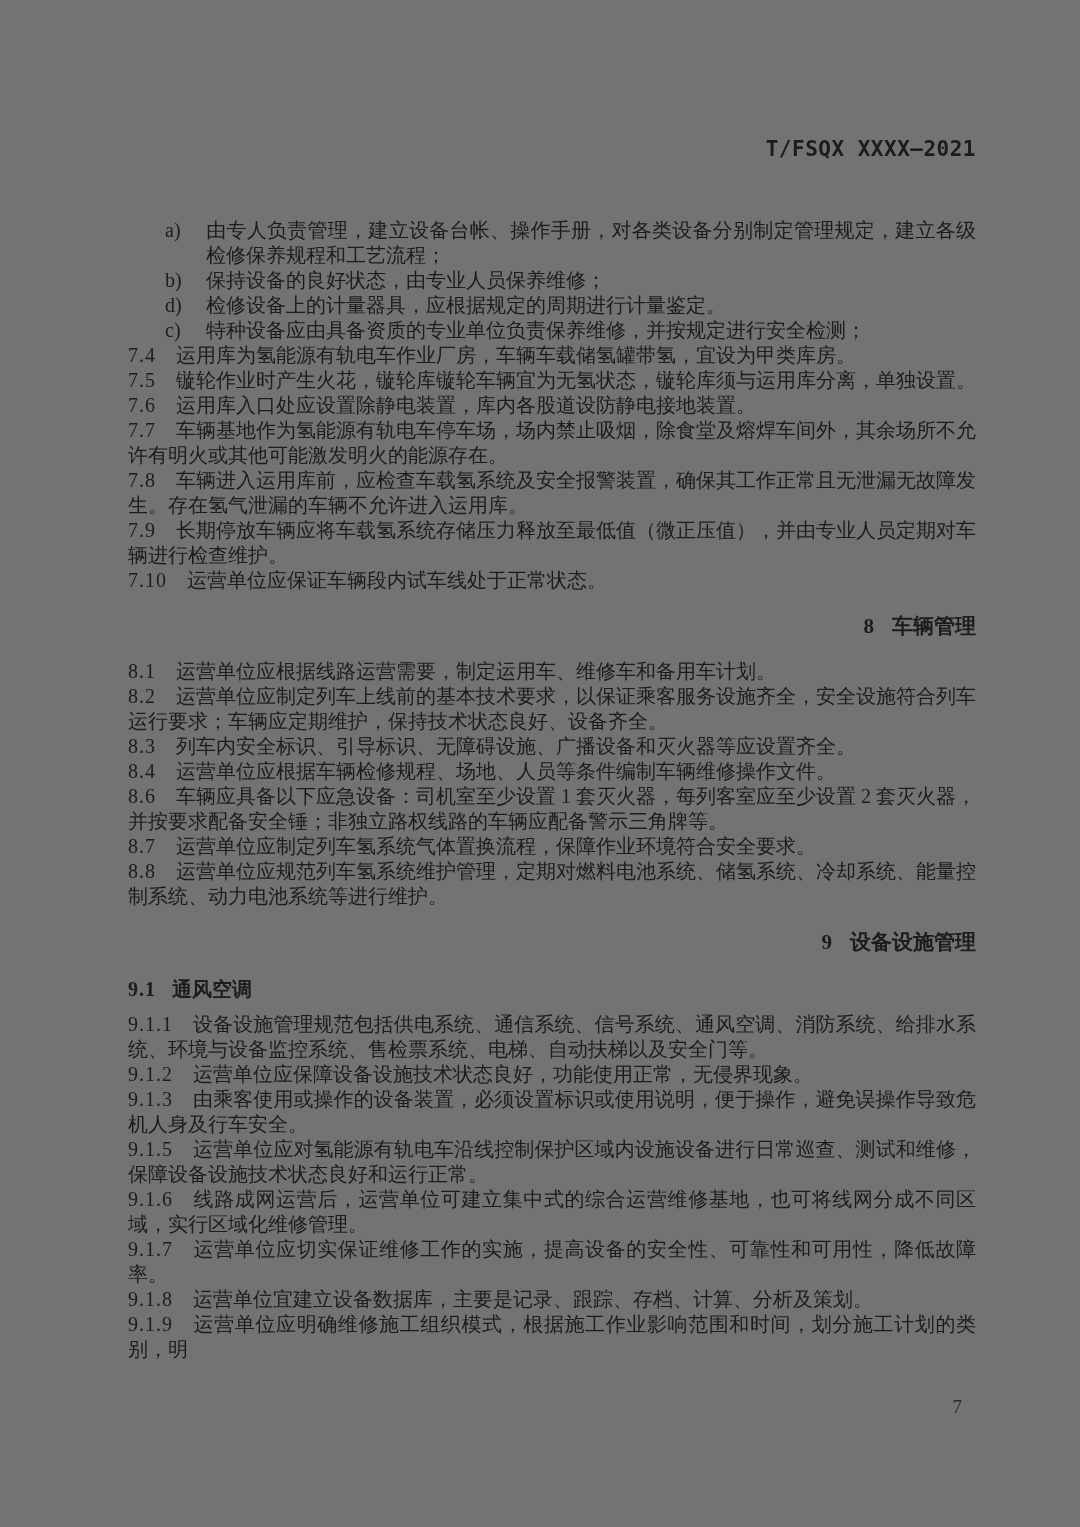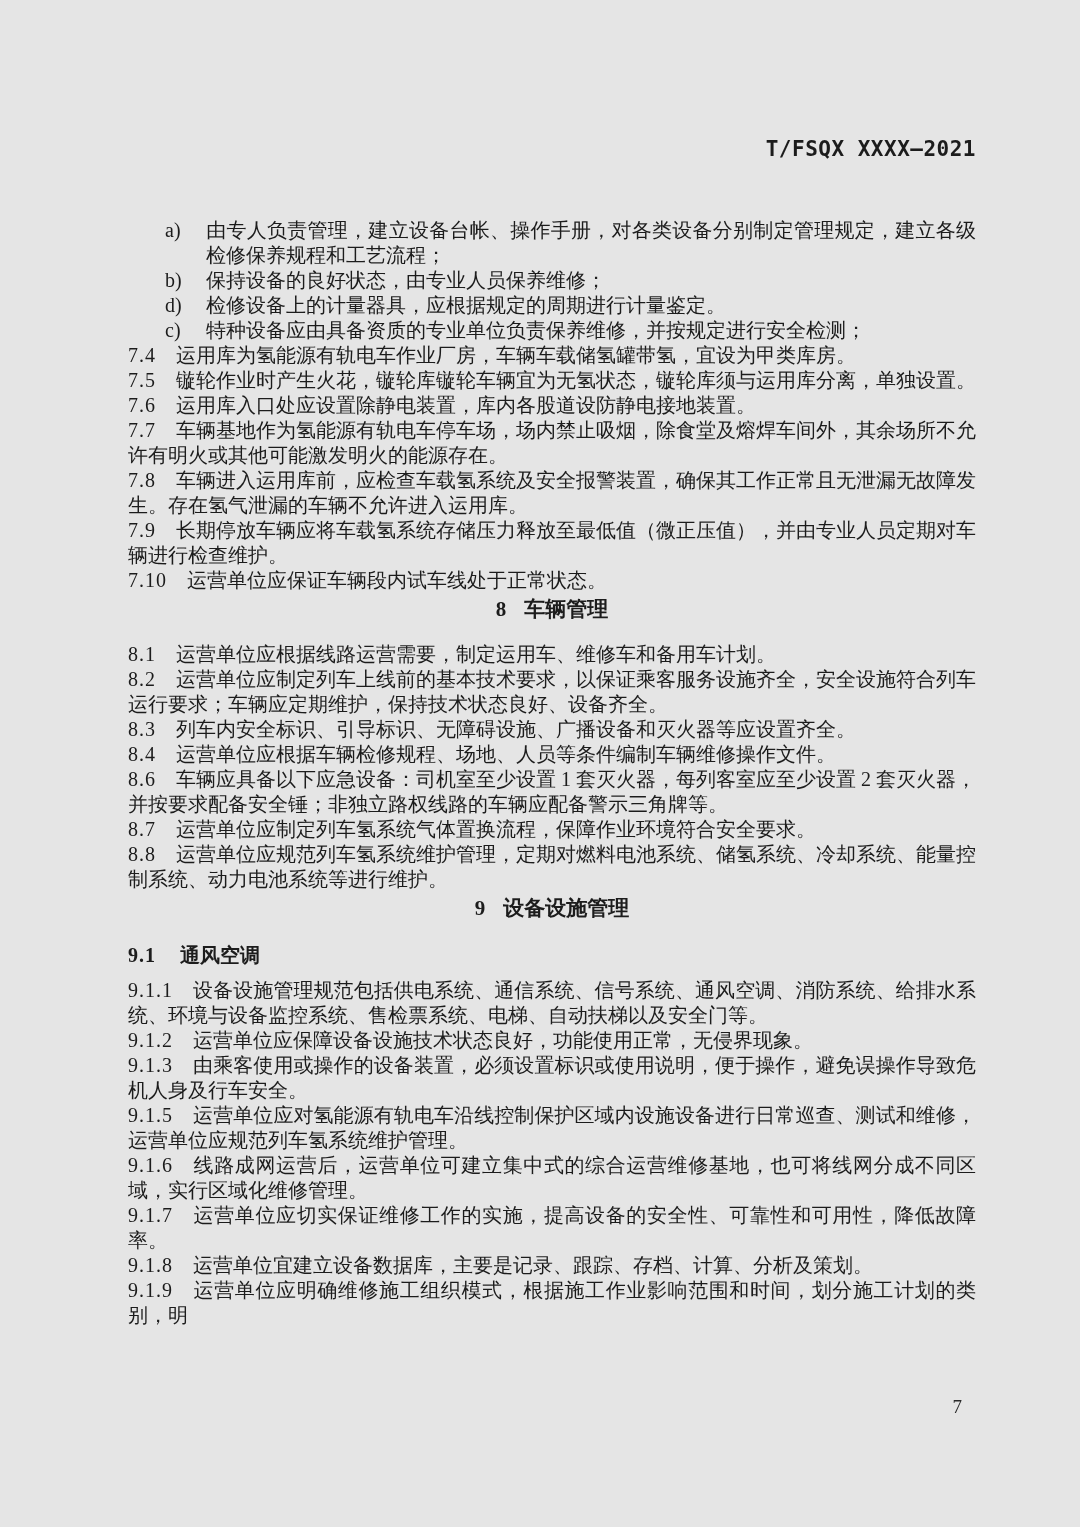--- a/index.html
+++ b/index.html
@@ -1,20 +1,20 @@
 <!DOCTYPE html>
 <html><head>
 <meta charset="utf-8">
 <style>
   html, body { margin: 0; padding: 0; background: #ffffff; }
   .page {
     position: relative;
     width: 1080px;
     height: 1527px;
-    background: #e5e5e5;
+    background: #737373;
     color: #1c1c1c;
     font-family: "Liberation Serif", "DejaVu Serif", serif;
     overflow: hidden;
   }
   .doc-header {
     position: absolute;
     top: 137px;
     right: 104px;
     font-family: "DejaVu Sans Mono", "Liberation Mono", monospace;
     font-size: 21px;
@@ -40,33 +40,33 @@
     margin-left: -41px;
     font-family: "Liberation Serif", "DejaVu Serif", serif;
   }
   .clause { margin: 0; }
   .cnum { margin-right: 20px; letter-spacing: 1px; white-space: nowrap; font-family: Liberation Serif, serif; }
   .sec-heading {
     font-family: "Liberation Sans", "DejaVu Sans", sans-serif;
     font-weight: bold;
     font-size: 21px;
     line-height: 25px;
-    margin: 3px 0 20px 0;
-    text-align: center;
+    margin: 20px 0 20px 0;
+    text-align: right;
   }
   .sec-heading .cnum { margin-right: 18px; letter-spacing: 0; }
   .sub-heading {
     font-family: "Liberation Sans", "DejaVu Sans", sans-serif;
     font-weight: bold;
     font-size: 20px;
     line-height: 25px;
     margin: 22px 0 10px 0;
     text-align: left;
   }
-  .sub-heading .cnum { margin-right: 24px; letter-spacing: 1px; }
+  .sub-heading .cnum { margin-right: 16px; letter-spacing: 1px; }
   .page-footer {
     position: absolute;
     top: 1396px;
     right: 118px;
     font-size: 19px;
     color: #2a2a2a;
   }
 </style>
 </head>
 <body>
@@ -102,21 +102,21 @@
     <p class="clause"><span class="cnum">8.7</span><span>运营单位应制定列车氢系统气体置换流程，保障作业环境符合安全要求。</span></p>
     <p class="clause"><span class="cnum">8.8</span><span>运营单位应规范列车氢系统维护管理，定期对燃料电池系统、储氢系统、冷却系统、能量控制系统、动力电池系统等进行维护。</span></p>
 
     <p class="sec-heading"><span class="cnum">9</span><span>设备设施管理</span></p>
 
     <p class="sub-heading"><span class="cnum">9.1</span><span>通风空调</span></p>
 
     <p class="clause"><span class="cnum">9.1.1</span><span>设备设施管理规范包括供电系统、通信系统、信号系统、通风空调、消防系统、给排水系统、环境与设备监控系统、售检票系统、电梯、自动扶梯以及安全门等。</span></p>
     <p class="clause"><span class="cnum">9.1.2</span><span>运营单位应保障设备设施技术状态良好，功能使用正常，无侵界现象。</span></p>
     <p class="clause"><span class="cnum">9.1.3</span><span>由乘客使用或操作的设备装置，必须设置标识或使用说明，便于操作，避免误操作导致危机人身及行车安全。</span></p>
-    <p class="clause"><span class="cnum">9.1.5</span><span>运营单位应对氢能源有轨电车沿线控制保护区域内设施设备进行日常巡查、测试和维修，运营单位应规范列车氢系统维护管理。</span></p>
+    <p class="clause"><span class="cnum">9.1.5</span><span>运营单位应对氢能源有轨电车沿线控制保护区域内设施设备进行日常巡查、测试和维修，保障设备设施技术状态良好和运行正常。</span></p>
     <p class="clause"><span class="cnum">9.1.6</span><span>线路成网运营后，运营单位可建立集中式的综合运营维修基地，也可将线网分成不同区域，实行区域化维修管理。</span></p>
     <p class="clause"><span class="cnum">9.1.7</span><span>运营单位应切实保证维修工作的实施，提高设备的安全性、可靠性和可用性，降低故障率。</span></p>
     <p class="clause"><span class="cnum">9.1.8</span><span>运营单位宜建立设备数据库，主要是记录、跟踪、存档、计算、分析及策划。</span></p>
     <p class="clause"><span class="cnum">9.1.9</span><span>运营单位应明确维修施工组织模式，根据施工作业影响范围和时间，划分施工计划的类别，明</span></p>
 
   </div>
 
   <div class="page-footer">7</div>
 
 </div>

